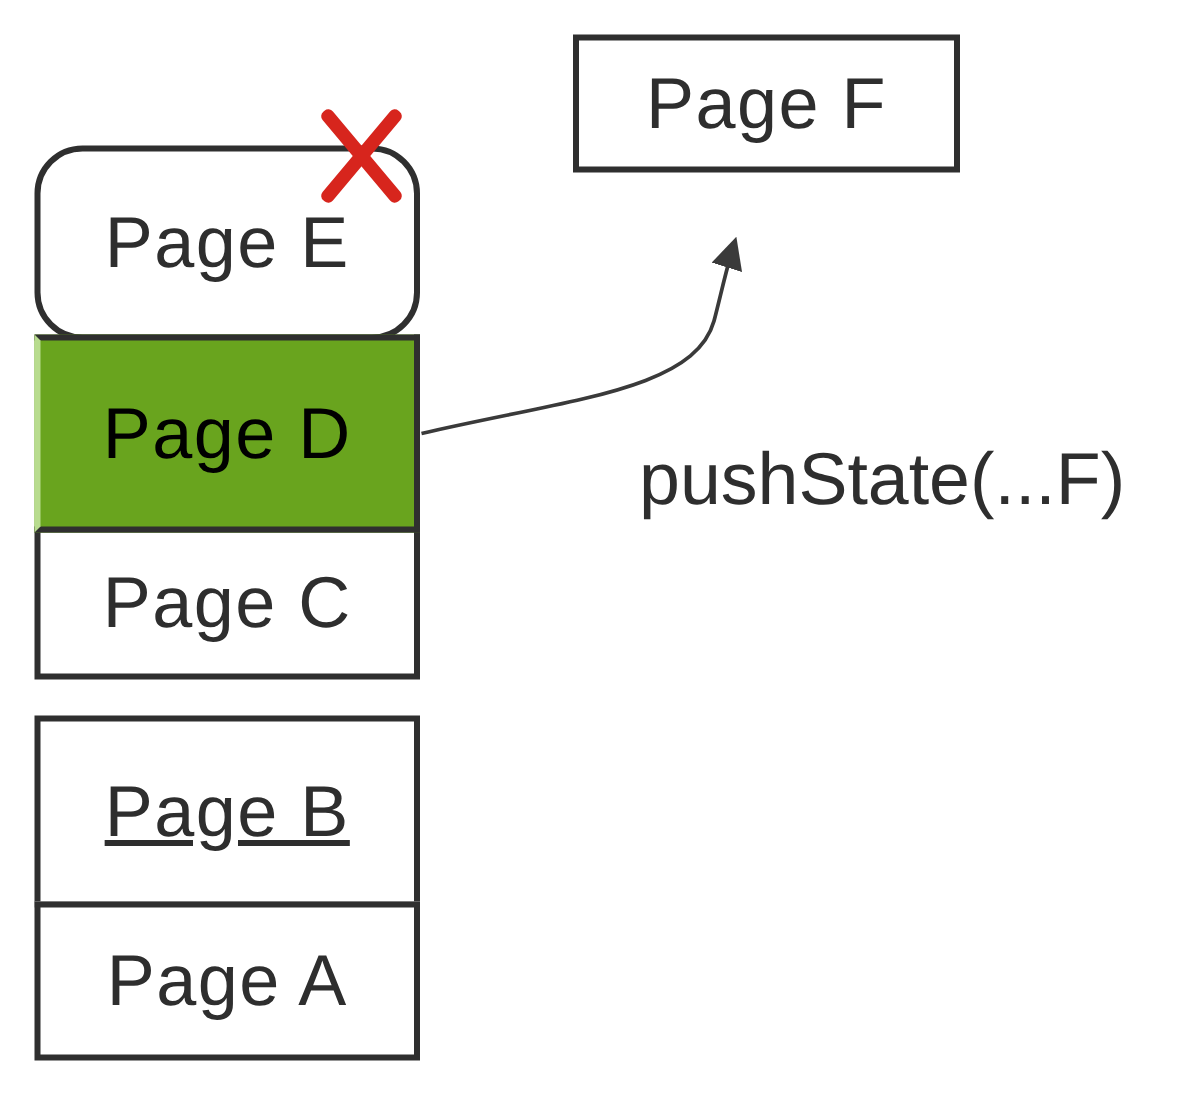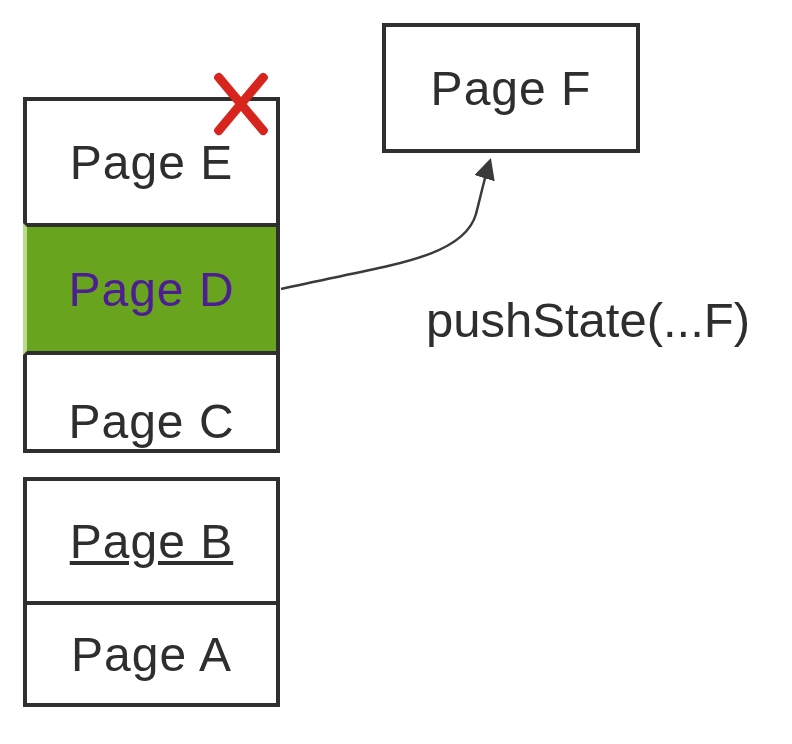--- a/index.html
+++ b/index.html
@@ -22,32 +22,32 @@
     box-sizing: border-box;
     border: 4px solid #2f2f2f;
     background: #ffffff;
     display: flex;
     align-items: center;
     justify-content: center;
     font-size: 48px;
     color: #2e2e2e;
     letter-spacing: 1px;
   }
-  .box-e { top: 97px;  height: 130px; z-index: 2; }
+  .box-e { top: 97px;  height: 130px; z-index: 2; border-radius: 32px; }
   .box-d { top: 223px; height: 132px; z-index: 3; }
-  .box-c { top: 351px; height: 102px; z-index: 2; align-items: flex-end; }
+  .box-c { top: 351px; height: 102px; z-index: 2; }
   .box-b { top: 477px; height: 128px; z-index: 2; }
   .box-a { top: 601px; height: 106px; z-index: 2; }
 
   .new-page-box {
     position: absolute;
     left: 382px;
     top: 23px;
     width: 258px;
-    height: 130px;
+    height: 92px;
     box-sizing: border-box;
     border: 4px solid #2f2f2f;
     background: #ffffff;
     display: flex;
     align-items: center;
     justify-content: center;
     font-size: 48px;
     color: #2e2e2e;
     letter-spacing: 1px;
   }
@@ -95,21 +95,21 @@
 <body>
 
 <div class="canvas">
 
   <div>
 
     <div class="stack-box box-e" style="border-color: rgb(47, 47, 47); background: rgb(255, 255, 255); color: rgb(46, 46, 46);">
       <span>Page E</span>
     </div>
 
-    <div class="stack-box box-d" style="border-color: rgb(47, 47, 47) rgb(47, 47, 47) rgb(47, 47, 47) rgb(184, 220, 142); background: rgb(105, 164, 30); color: #4c1d95;">
+    <div class="stack-box box-d" style="border-color: rgb(47, 47, 47) rgb(47, 47, 47) rgb(47, 47, 47) rgb(184, 220, 142); background: rgb(105, 164, 30); color: #000000;">
       <span>Page D</span>
     </div>
 
     <div class="stack-box box-c" style="border-color: rgb(47, 47, 47); background: rgb(255, 255, 255); color: rgb(46, 46, 46);">
       <span>Page C</span>
     </div>
 
     <div class="stack-box box-b" style="border-color: rgb(47, 47, 47); background: rgb(255, 255, 255); color: rgb(46, 46, 46); text-decoration: underline;">
       <span>Page B</span>
     </div>

